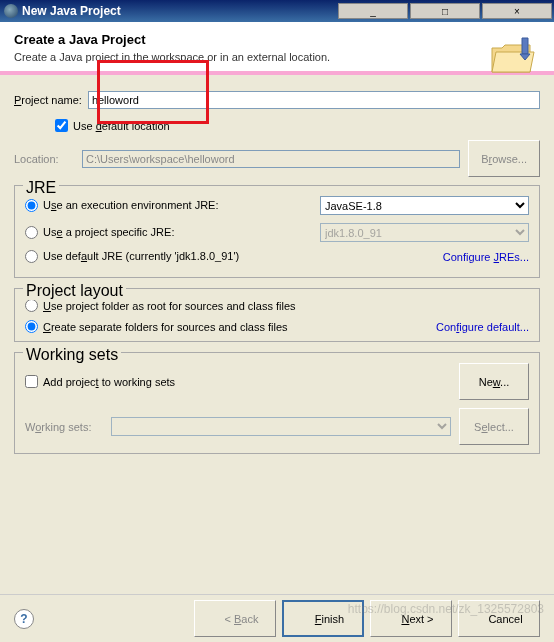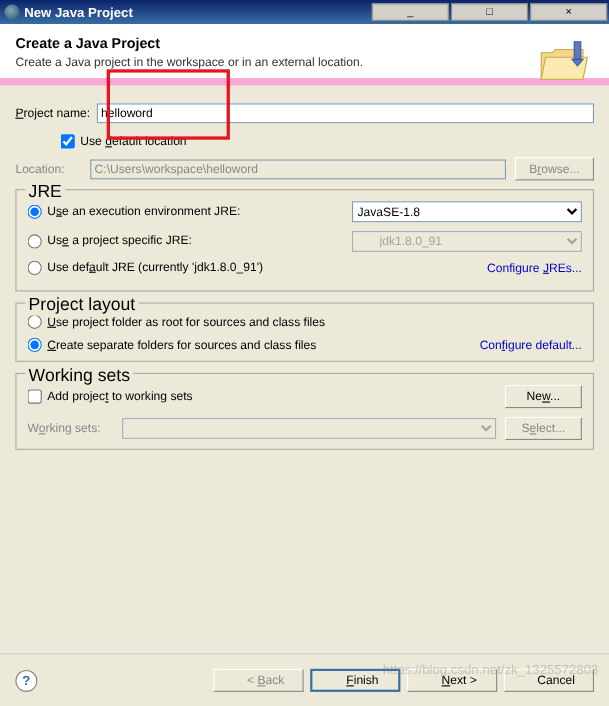--- a/index.html
+++ b/index.html
@@ -2,37 +2,37 @@
 <html><head>
 <meta charset="utf-8">
 <style>
 * { box-sizing: border-box; margin: 0; padding: 0; }
 body { font-family: "Microsoft YaHei", "SimSun", Tahoma, sans-serif; font-size: 11px; background: #fff; width: 554px; height: 642px; overflow: hidden; position: relative; }
 .titlebar { background: linear-gradient(to bottom, #0a246a, #3a6ea5); color: #fff; height: 22px; display: flex; align-items: center; padding: 0 2px 0 4px; font-size: 12px; }
 .titlebar .icon { width: 14px; height: 14px; margin-right: 4px; background: radial-gradient(circle at 40% 40%, #8ab, #246); border-radius: 50%; }
 .titlebar .title { flex: 1; font-weight: bold; }
 .titlebar .btns { display: flex; gap: 2px; }
 .titlebar .btn { width: 20px; height: 16px; background: #d4d0c8; border: 1px solid #888; display: flex; align-items: center; justify-content: center; font-size: 10px; color: #000; font-family: Arial; }
-.header { background: #fff; padding: 10px 14px 8px 14px; border-bottom: 7px solid #f9a8d4; position: relative; }
+.header { background: #fff; padding: 10px 14px 8px 14px; border-bottom: 4px solid #f9a8d4; position: relative; }
 .header h1 { font-size: 13px; font-weight: bold; margin-bottom: 4px; }
 .header p { font-size: 11px; color: #333; }
 .header .folder-icon { position: absolute; right: 14px; top: 14px; width: 50px; height: 40px; }
 .content { background: #ece9d8; padding: 10px 14px; height: 540px; position: relative; }
 .row { display: flex; align-items: center; margin-bottom: 8px; }
 .row label { margin-right: 6px; }
 .underline { text-decoration: underline; }
 input[type=text] { border: 1px solid #7f9db9; padding: 1px 3px; font-size: 11px; height: 18px; flex: 1; background: #fff; font-family: inherit; }
 input[type=text][disabled] { background: #ece9d8; color: #888; }
 input[type=checkbox], input[type=radio] { margin-right: 5px; }
 .fieldset { border: 1px solid #aaa; padding: 10px 10px 6px 10px; margin-bottom: 10px; position: relative; }
 .fieldset .legend { position: absolute; top: -7px; left: 8px; background: #ece9d8; padding: 0 3px; font-size: 16px; }
-.btn { background: #ece9d8; border: 1px solid #888; border-top-color: #fff; border-left-color: #fff; padding: 2px 12px; font-size: 11px; font-family: inherit; min-width: 70px; height: 21px; cursor: pointer; }
+.btn { background: #ece9d8; border: 1px solid #888; border-top-color: #fff; border-left-color: #fff; padding: 2px 12px; font-size: 11px; font-family: inherit; min-width: 70px; height: 37px; cursor: pointer; }
 .btn[disabled] { color: #888; }
 select { border: 1px solid #7f9db9; font-size: 11px; height: 19px; background: #fff; font-family: inherit; }
-select[disabled] { background: #ece9d8; color: #888; padding-left: 20px; }
+select[disabled] { background: #ece9d8; color: #888; }
 .link { color: #0000cc; text-decoration: none; cursor: pointer; }
 .footer { position: absolute; bottom: 0; left: 0; right: 0; height: 48px; background: #ece9d8; border-top: 1px solid #ccc; display: flex; align-items: center; padding: 0 14px; }
 .footer .help { width: 20px; height: 20px; border: 1px solid #888; border-radius: 50%; display: flex; align-items: center; justify-content: center; font-weight: bold; color: #3a6ea5; background: #fff; font-size: 12px; }
 .footer .spacer { flex: 1; }
 .footer .btn { min-width: 82px; margin-left: 6px; padding-left: 25px; }
 .footer .btn.default { border: 2px solid #3a6ea5; }
 .highlight-box { position: absolute; border: 3px solid #e4161f; pointer-events: none; z-index: 100; }
 .watermark { position: absolute; bottom: 26px; right: 10px; color: rgba(120,120,120,0.35); font-size: 12px; z-index: 50; }
 .jre-row { display: flex; align-items: center; margin-bottom: 8px; }
 .jre-row .radio-label { flex: 0 0 295px; display: flex; align-items: flex-start; }

